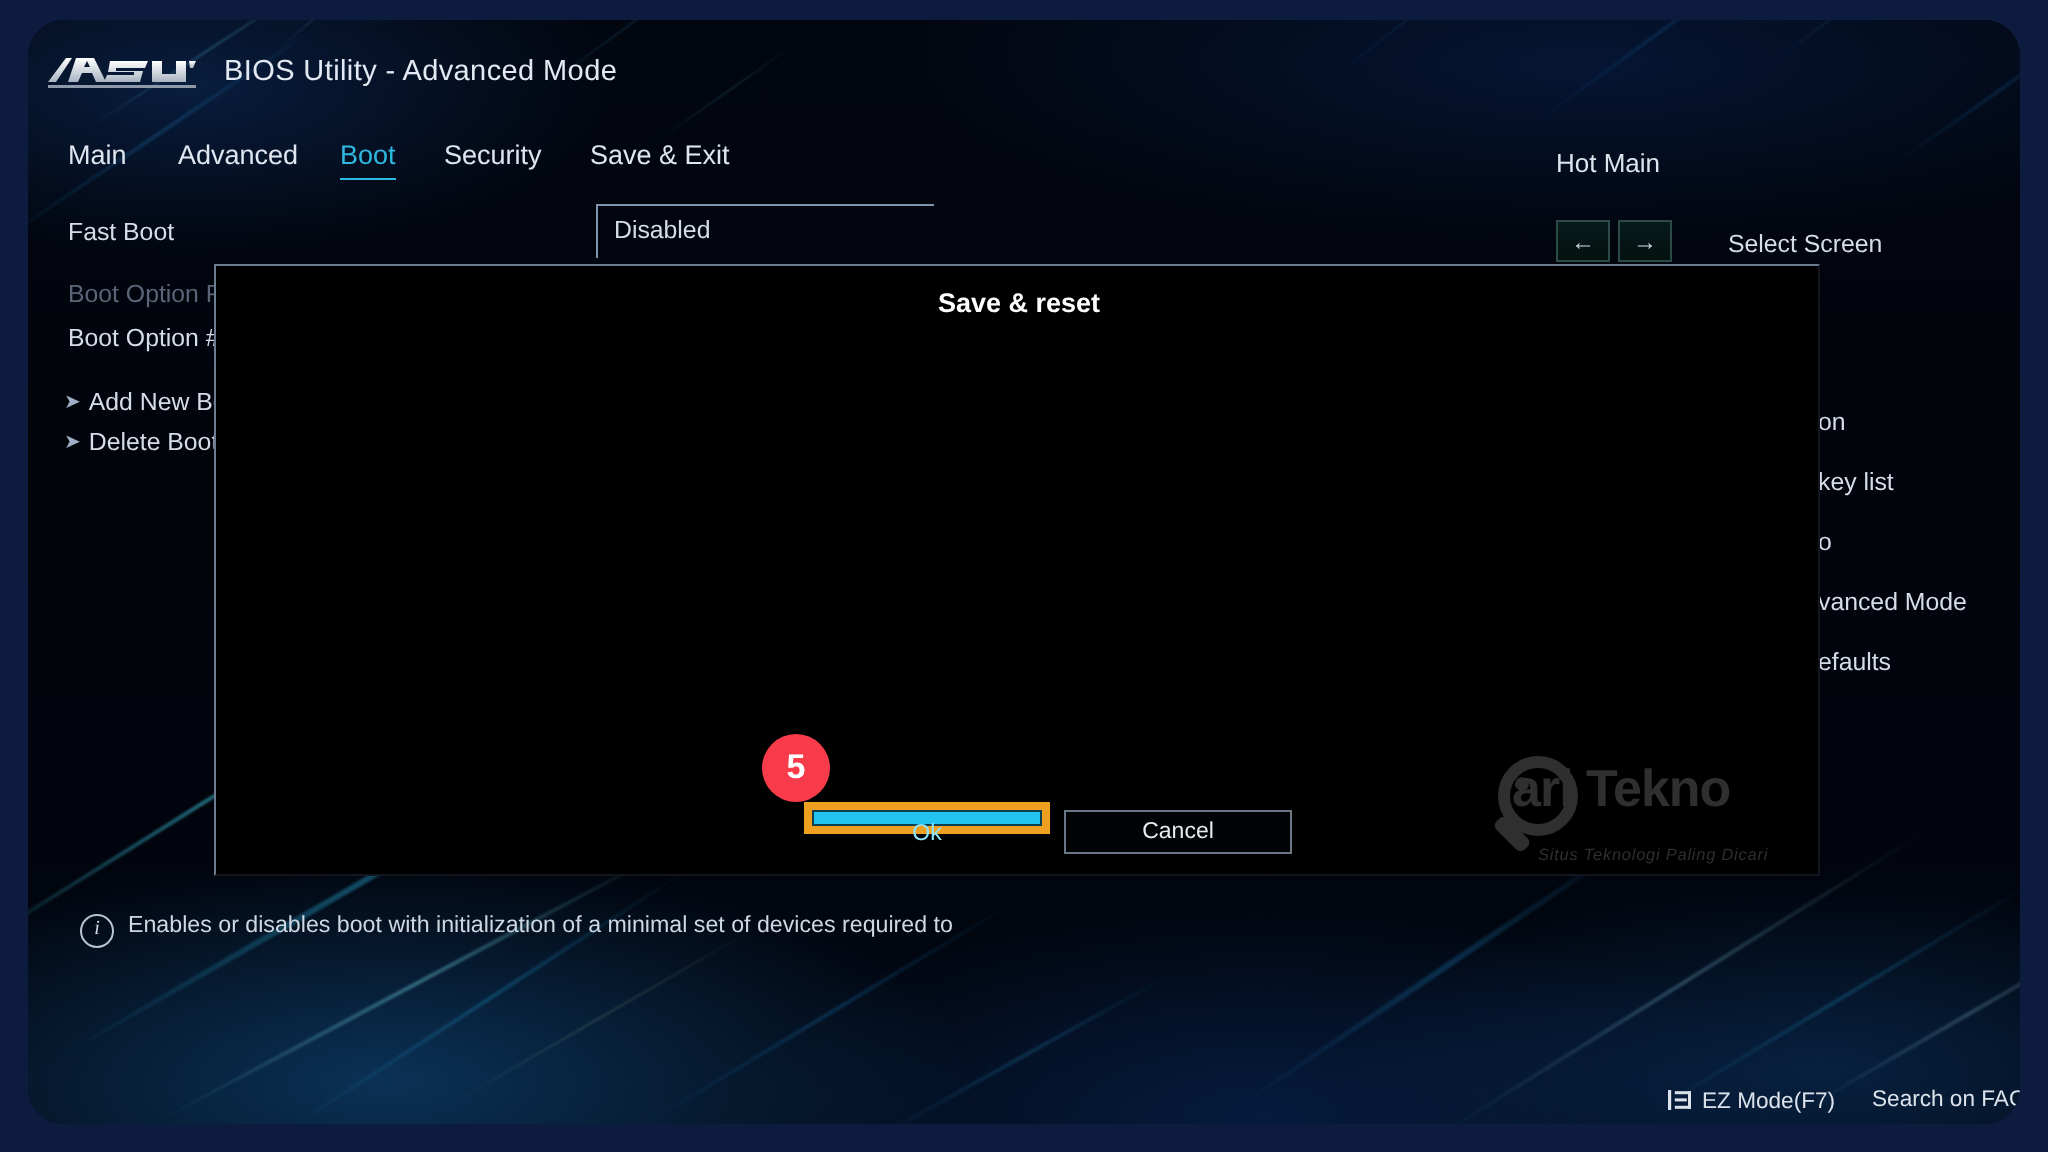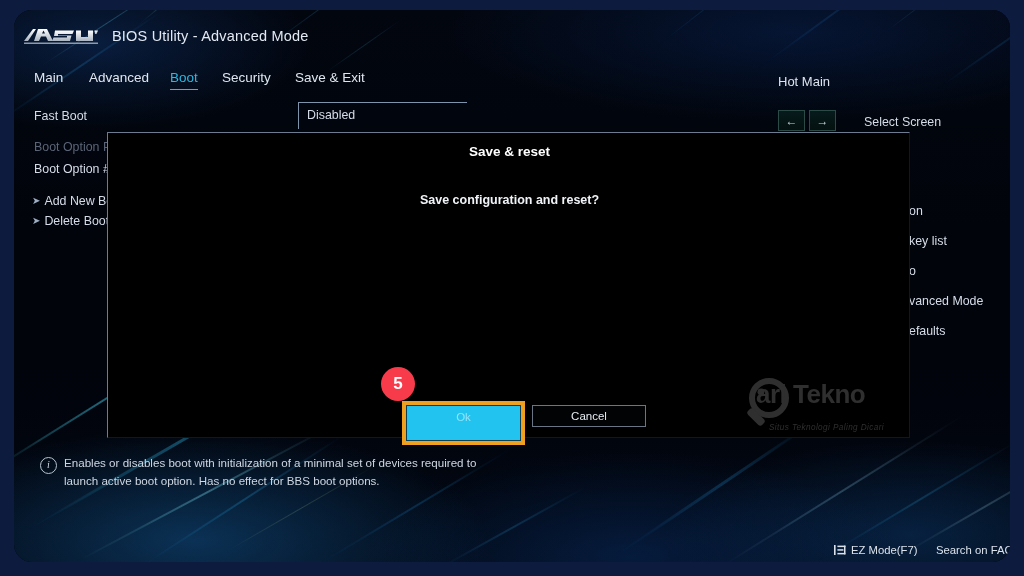--- a/index.html
+++ b/index.html
@@ -231,21 +231,21 @@
   #wm-glass {
     position: absolute;
     left: 30px; top: 4px;
     width: 52px; height: 56px;
   }
 
   
   #btn-ok-wrap {
     position: absolute;
     left: 294px; top: 268px;
-    width: 123px; height: 44px;
+    width: 123px; height: 16px;
     border: 4px solid #f0a020;
     box-sizing: border-box;
     background: #eab308;
   }
   #btn-ok {
     position: absolute;
     inset: 0;
     background: #22c3ee;
     border: 1px solid #0d3f52;
     box-sizing: border-box;
@@ -427,21 +427,20 @@
 
       <div class="hk-partial" style="left:155px; top:138px;text-align:right;">on</div>
       <div class="hk-partial" style="left:155px; top:168px;">key list</div>
       <div class="hk-partial" style="left:155px; top:198px;">o</div>
       <div class="hk-partial" style="left:155px; top:228px;">vanced Mode</div>
       <div class="hk-partial" style="left:155px; top:258px;">efaults</div>
     </div>
 
     <div id="dialog">
       <div id="dialog-title">Save &amp; reset</div>
-      <div id="dialog-message">Save configuration and reset?</div>
 
       <div id="watermark">
         <div id="wm-glass">
           <svg viewBox="0 0 52 56" width="52" height="56" aria-hidden="true">
             <circle cx="27" cy="21" r="17" fill="none" stroke="#3a3a3a" stroke-width="6"></circle>
             <circle cx="19" cy="15" r="3.4" fill="#3a3a3a"></circle>
             <rect x="4" y="36" width="20" height="8" rx="3" fill="#3a3a3a" transform="rotate(45 14 40)"></rect>
           </svg>
         </div>
         <div id="wm-text">ari Tekno</div>
@@ -453,21 +452,20 @@
       <div id="btn-ok-wrap">
         <div id="btn-ok">Ok</div>
       </div>
 
       <div id="btn-cancel">Cancel</div>
     </div>
 
     <div id="helpbar">
       <div id="info-icon">i</div>
       <div class="help-line" style="top:2px;">Enables or disables boot with initialization of a minimal set of devices required to</div>
-      <div class="help-line" style="top:20px;">launch active boot option. Has no effect for BBS boot options.</div>
     </div>
 
     <div id="statusbar">
       <div id="ez-mode">
         <span id="ez-icon">
           <svg viewBox="0 0 16 10" width="16" height="10" aria-hidden="true">
             <rect x="0" y="0" width="1.6" height="10" fill="#dbe2ec"></rect>
             <rect x="3.4" y="0.6" width="8" height="1.5" fill="#dbe2ec"></rect>
             <rect x="3.4" y="4.2" width="6" height="1.5" fill="#dbe2ec"></rect>
             <rect x="3.4" y="7.9" width="8" height="1.5" fill="#dbe2ec"></rect>

